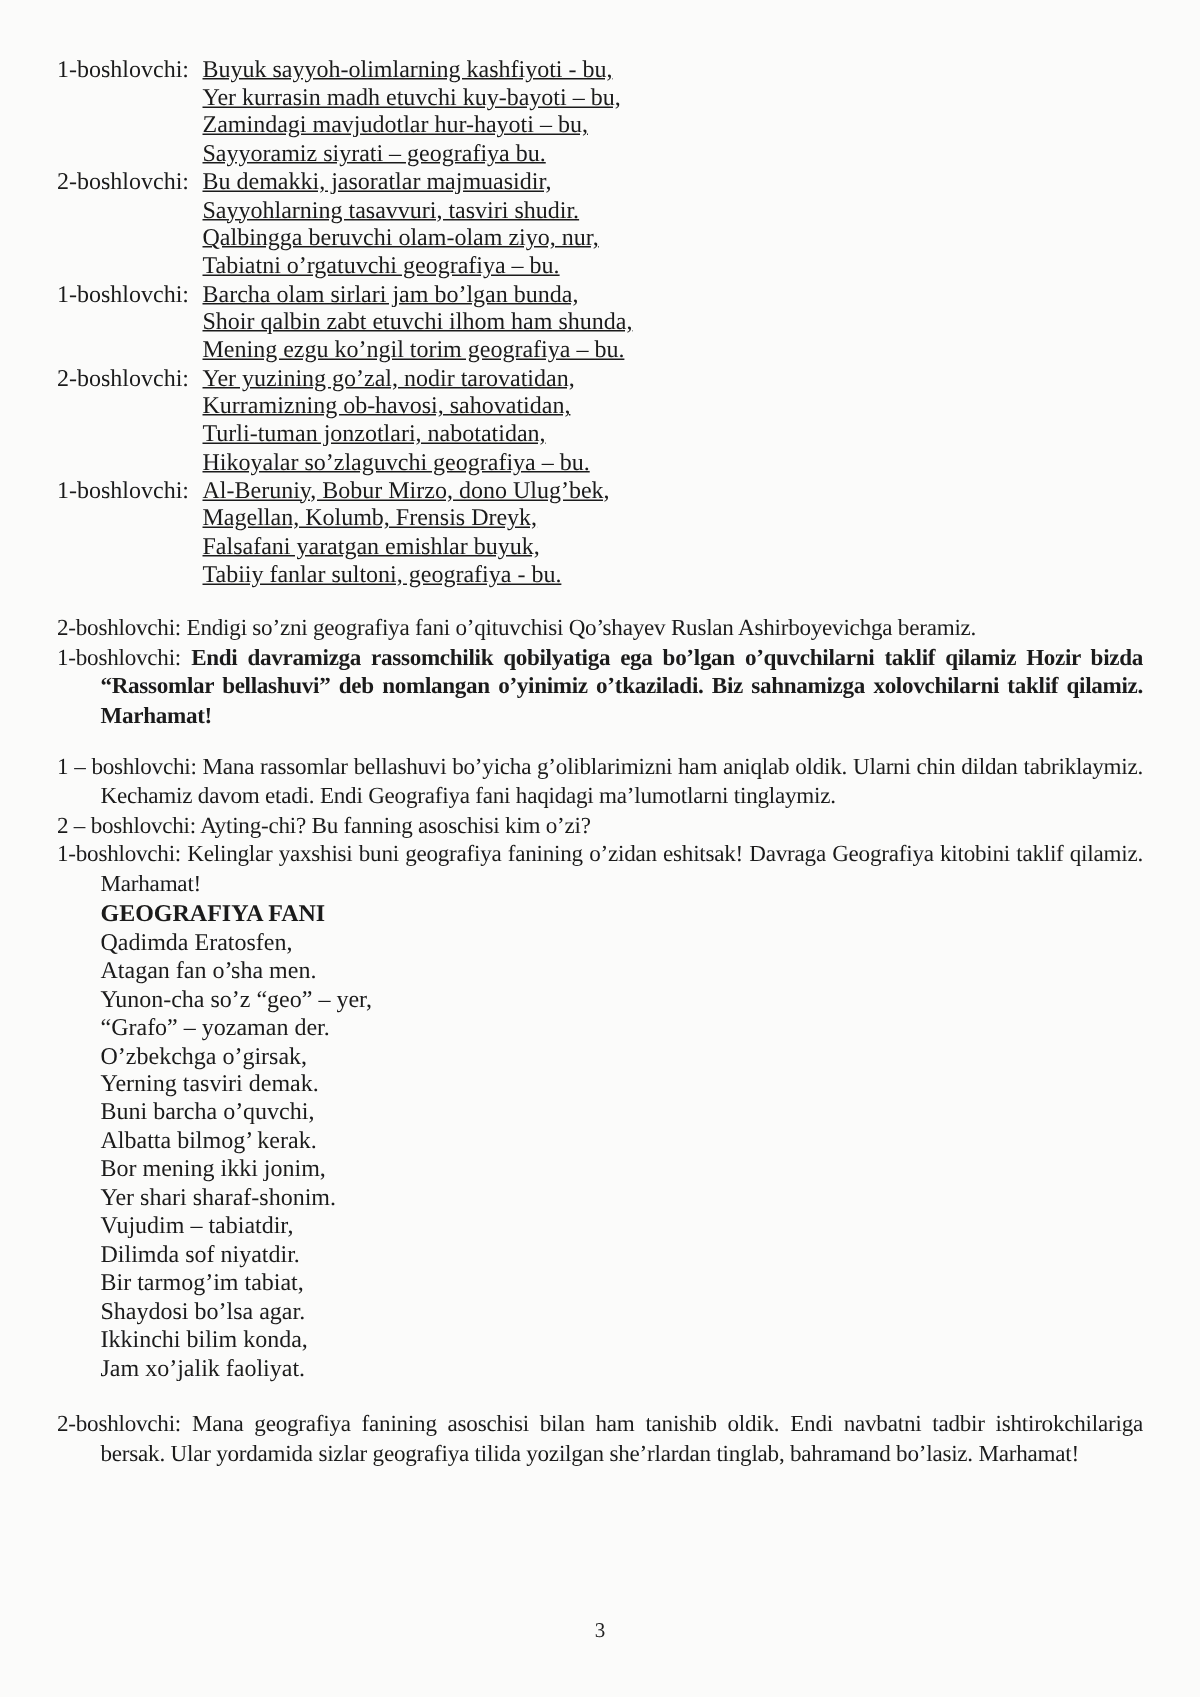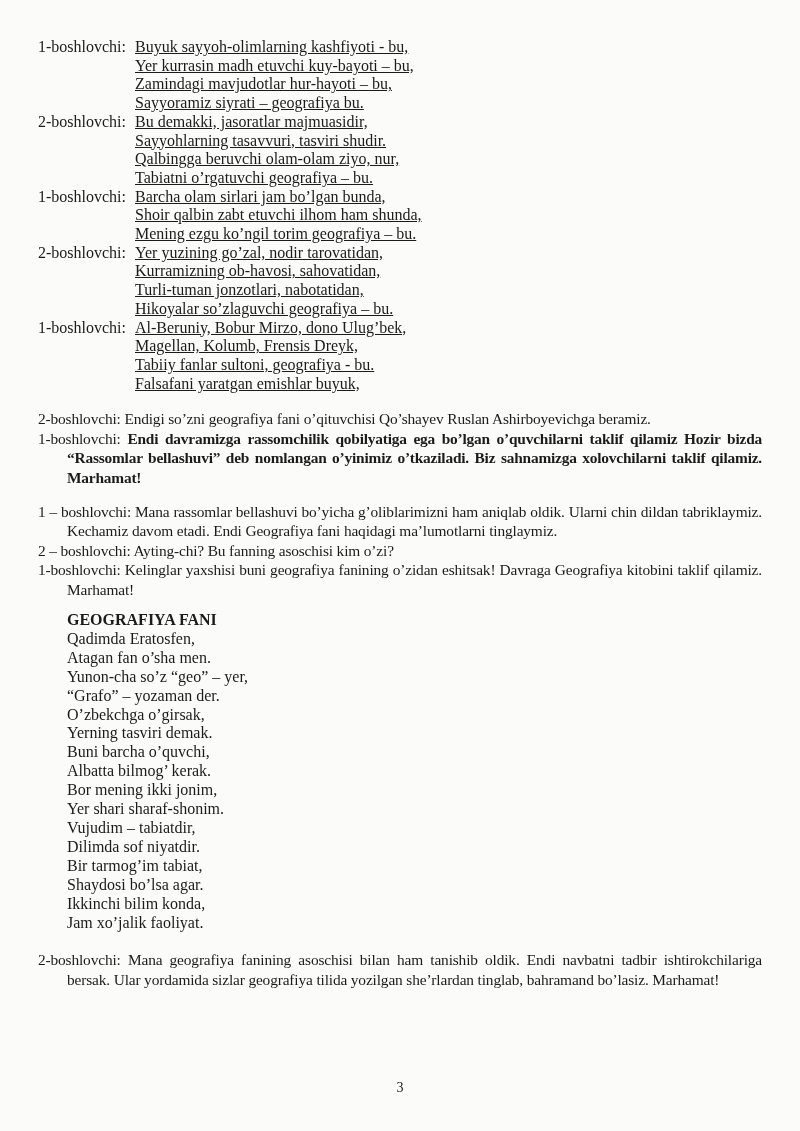--- a/index.html
+++ b/index.html
@@ -44,21 +44,21 @@
     font-size: 15.4px;
     line-height: 19.4px;
     letter-spacing: -0.15px;
   }
   .sec-a { margin-top: 16px; }
   .sec-b { margin-top: 15px; }
   .sec-c { margin-top: 18px; }
   .bold-text { font-weight: bold; letter-spacing: -0.2px; font-family: Liberation Serif, serif; }
   
   .poem-section {
-    margin-top: 12px;
+    margin-top: 2px;
     padding-left: 29px;
     font-size: 16px;
     line-height: 18.9px;
     font-family: Liberation Serif, serif;
   }
   .poem-title { font-weight: bold; }
   .page-number {
     position: absolute;
     top: 1080px;
     left: 0;
@@ -112,22 +112,22 @@
         <div class="verse-line">Turli-tuman jonzotlari, nabotatidan,</div>
         <div class="verse-line">Hikoyalar so’zlaguvchi geografiya – bu.</div>
       </div>
     </div>
 
     <div class="verse-block">
       <span class="verse-speaker">1-boshlovchi:</span>
       <div class="verse-lines">
         <div class="verse-line">Al-Beruniy, Bobur Mirzo, dono Ulug’bek,</div>
         <div class="verse-line">Magellan, Kolumb, Frensis Dreyk,</div>
+        <div class="verse-line">Falsafani yaratgan emishlar buyuk,</div>
         <div class="verse-line">Tabiiy fanlar sultoni, geografiya - bu.</div>
-        <div class="verse-line">Falsafani yaratgan emishlar buyuk,</div>
       </div>
     </div>
 
   </section>
 
   <section class="para-section sec-a">
     <p><span class="speaker-inline">2-boshlovchi:</span> <span>Endigi so’zni geografiya fani o’qituvchisi Qo’shayev Ruslan Ashirboyevichga  beramiz.</span></p>
     <p><span class="speaker-inline">1-boshlovchi:</span> <span class="bold-text">Endi davramizga rassomchilik qobilyatiga ega bo’lgan o’quvchilarni taklif qilamiz Hozir bizda “Rassomlar bellashuvi” deb nomlangan o’yinimiz o’tkaziladi. Biz sahnamizga xolovchilarni taklif qilamiz. Marhamat!</span></p>
   </section>
 

